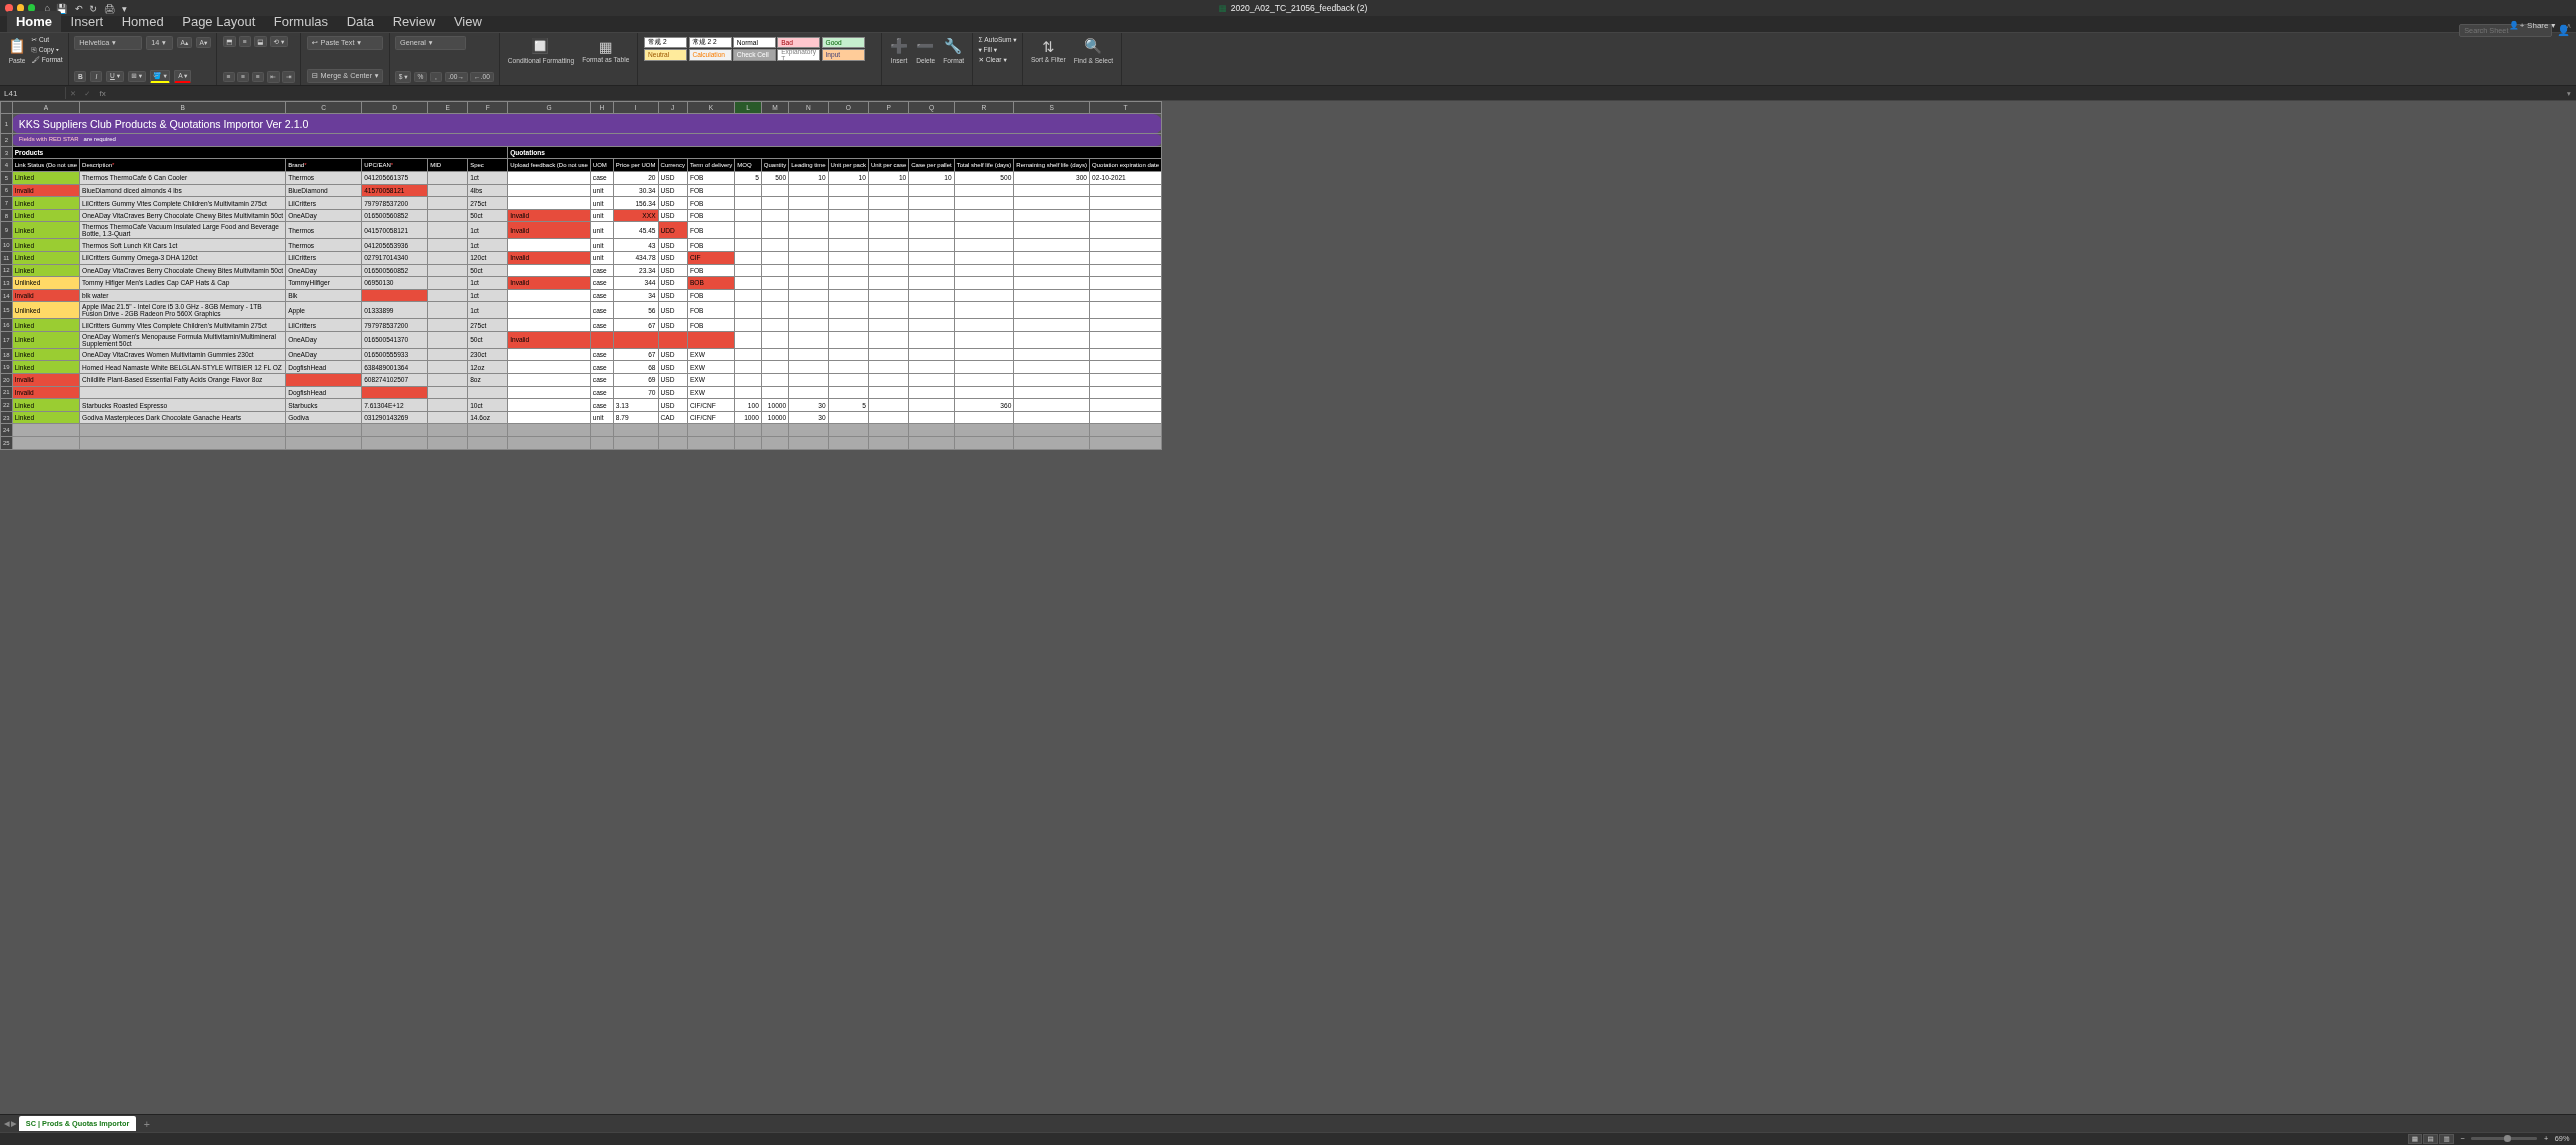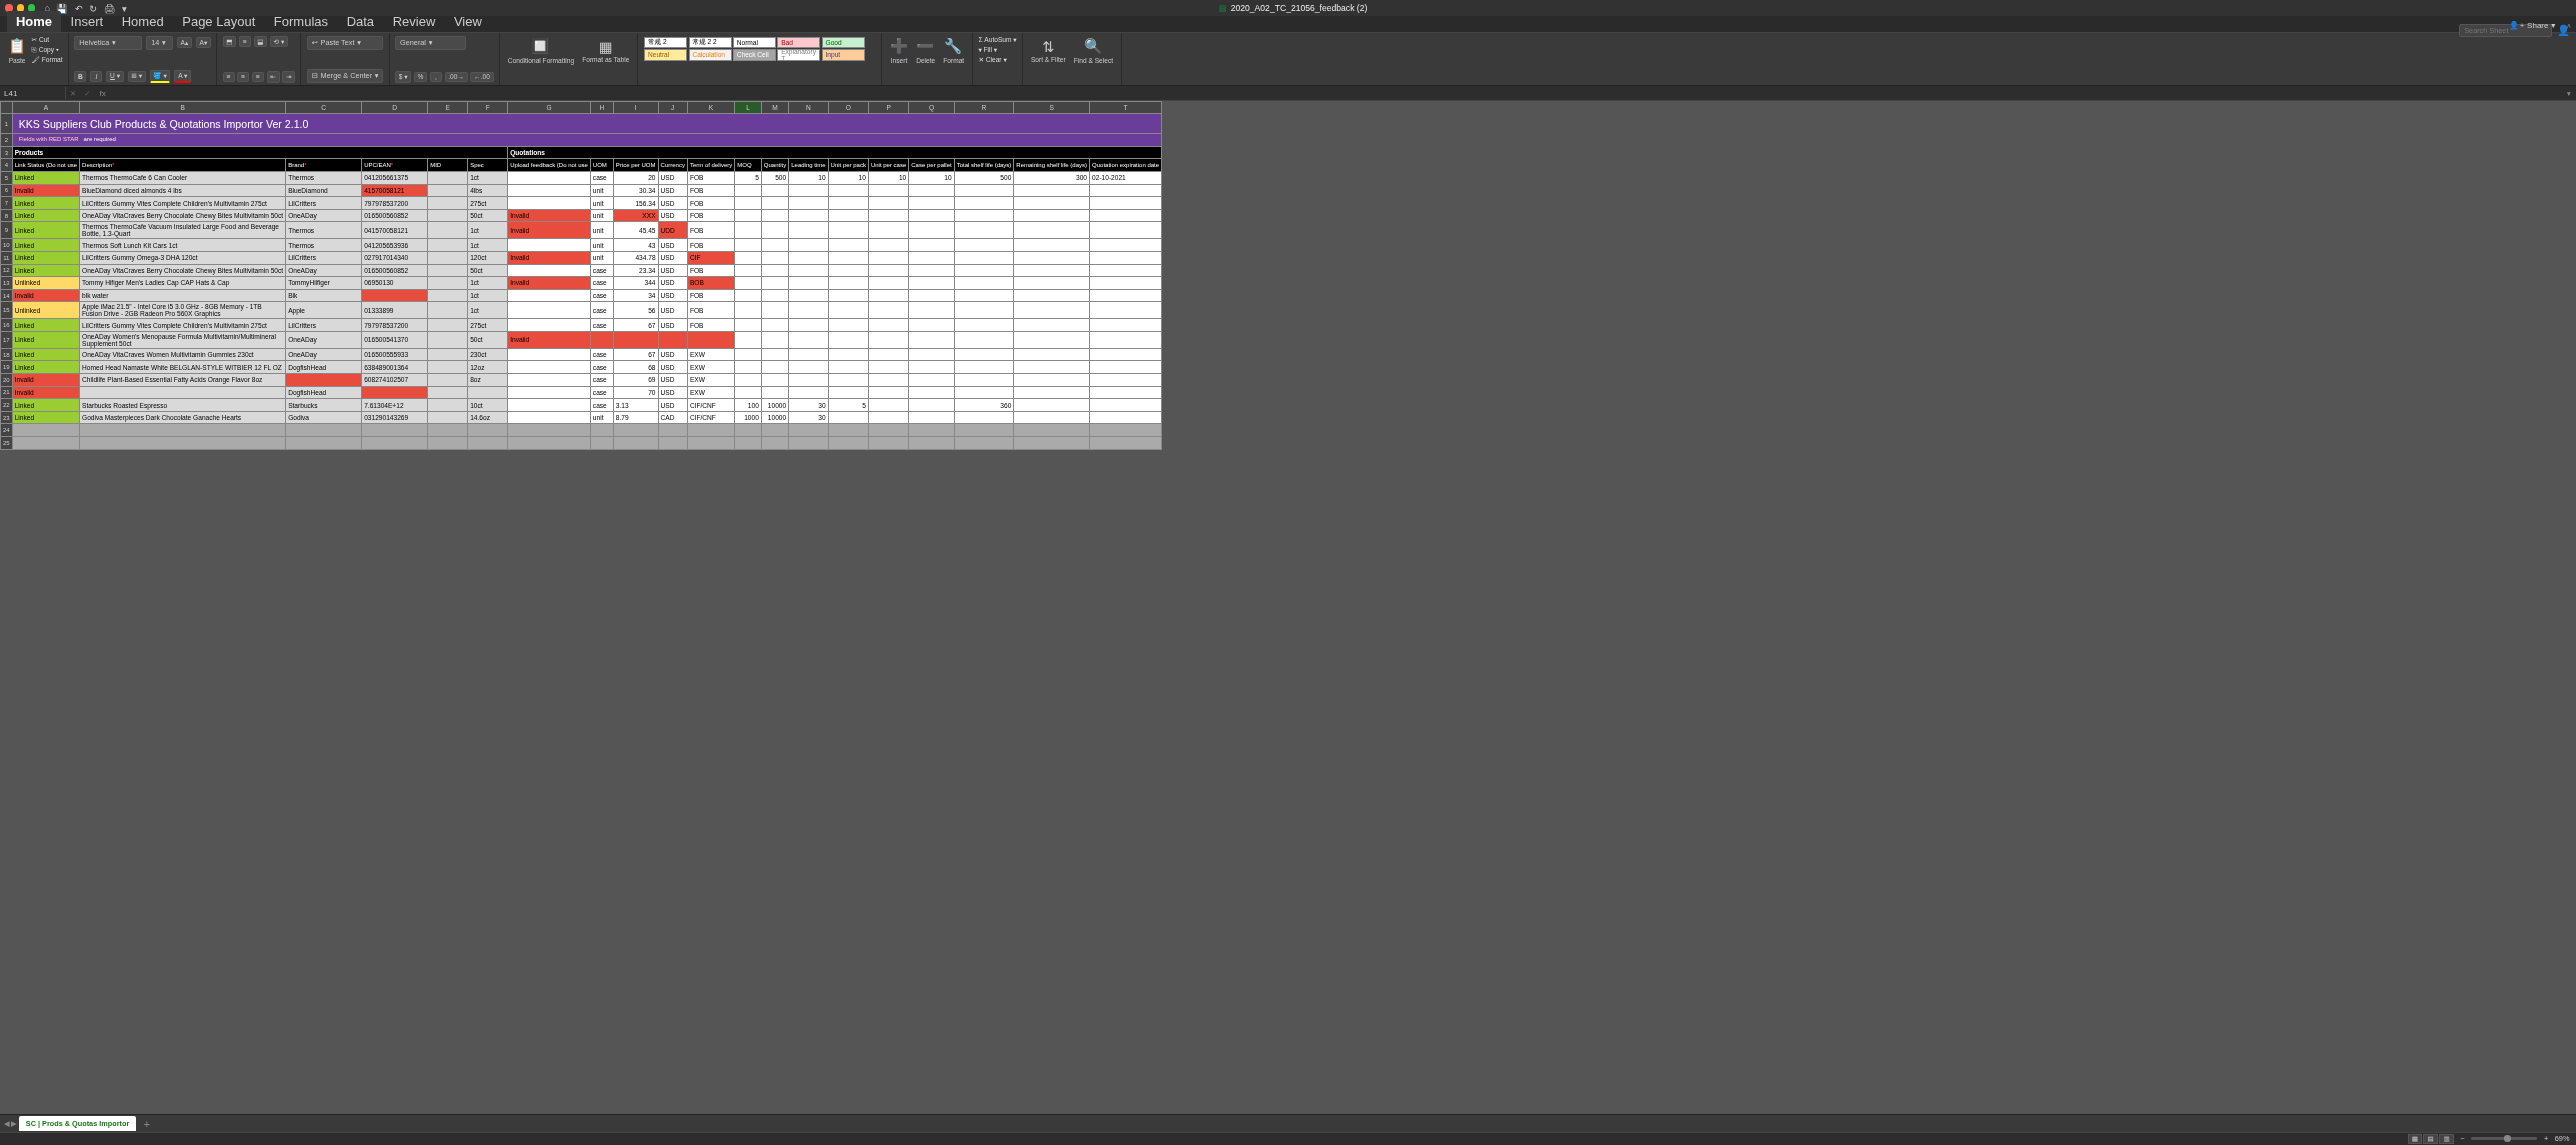--- a/index.html
+++ b/index.html
@@ -28,21 +28,21 @@
 .formulabar { height:14.6px; background:#2d2d2d; display:flex; align-items:center; border-bottom:0.7px solid #444; }
 .namebox { width:66px; padding:1.3px 4px; border-right:0.7px solid #444; color:#ccc; font-size:8px;}
 .fx { padding:0 5.3px; color:#888; font-size:8px;}
 .fxinput { flex:1; padding:1.3px 4px; color:#ccc; background:transparent; border:none; outline:none;}
 .sheet { position:relative; height:calc(100vh - 16px - 17.3px - 53px - 14.6px - 17.3px - 13.3px); overflow:auto; background:#555;}
 table { border-collapse:collapse; table-layout:fixed; }
 th,td { border:0.7px solid #888; font-size:6.6px; padding:0.7px 2px; overflow:hidden; white-space:nowrap; text-overflow:clip; vertical-align:middle; height:12.6px;}
 th { background:#444; color:#ccc; font-weight:normal; position:sticky; top:0; text-align:center; }
 th.sel { background:#2a5a2a; }
 .rowh { background:#444; color:#ccc; text-align:center; width:9.3px; position:sticky; left:0; font-size:6px;}
-.banner { background:#6a3d9a; color:#fff; }
+.banner { background:#6a3d9a; color:#fff;border-radius:9px; }
 .banner-title { font-size:10.6px; font-weight:normal; padding:2.7px 4px;}
 .banner-sub { font-size:6px; padding:0 4px 2.7px;}
 .secthead { background:#000; color:#fff; font-weight:bold; }
 .colhead { background:#000; color:#fff; font-size:6px; }
 .redstar { color:#f44; }
 .c-linked { background:#9acd32; color:#000;}
 .c-unlinked { background:#ffd966; color:#000;}
 .c-invalid { background:#e74c3c; color:#000;}
 .c-grey { background:#d9d9d9; color:#000;}
 .c-white { background:#fff; color:#000;}

